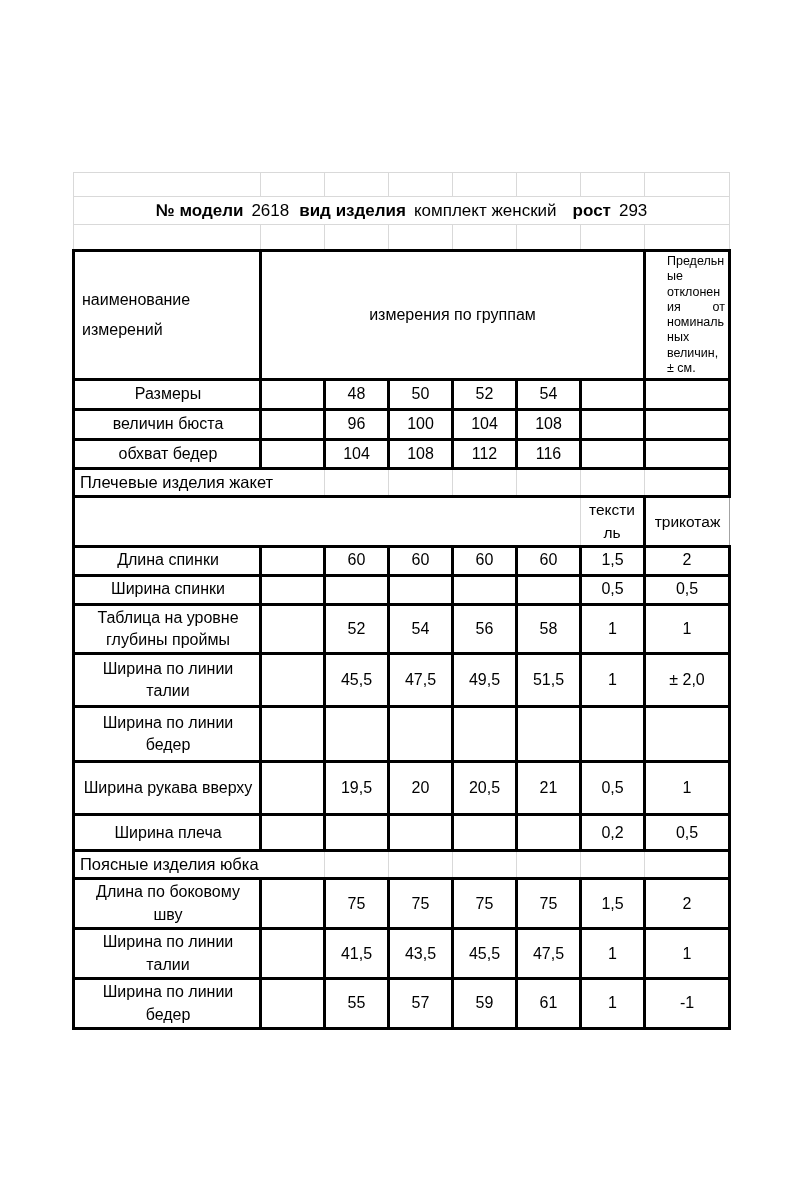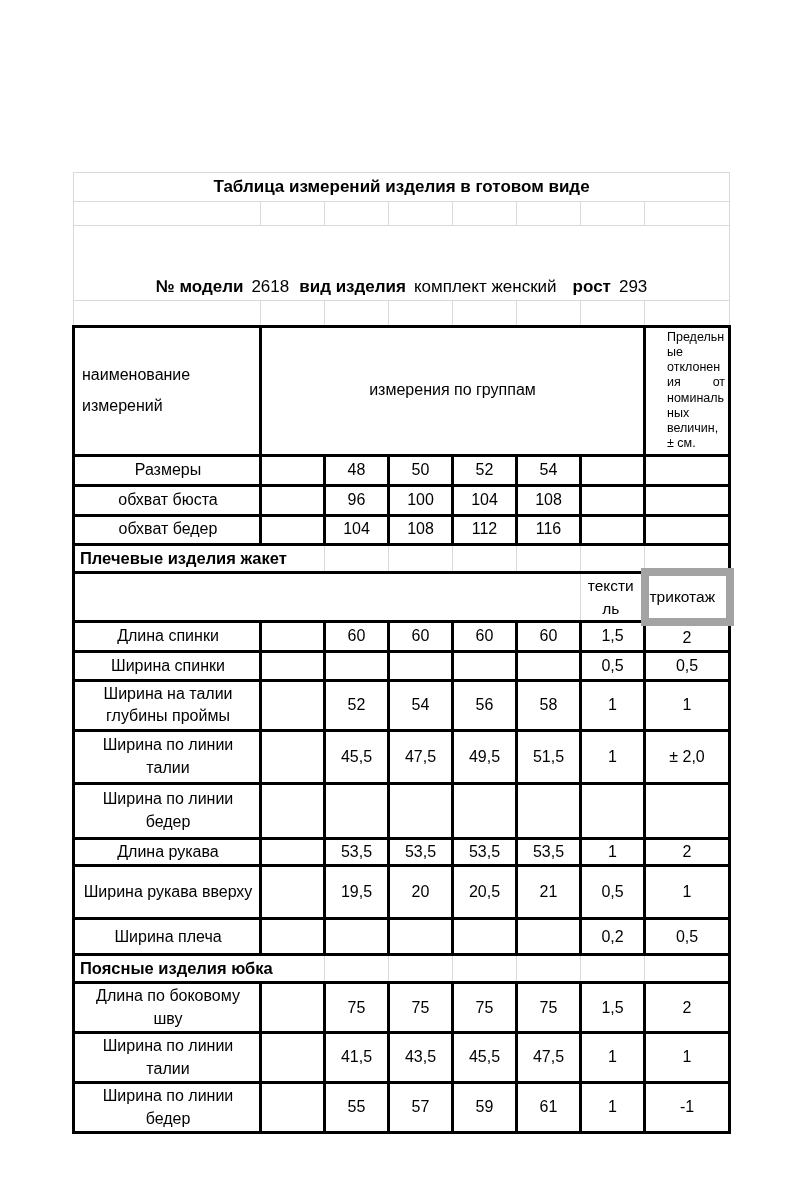--- a/index.html
+++ b/index.html
@@ -35,21 +35,21 @@
   tr.light td { border: 1px solid #d9d9d9; }
   td.title-cell {
     font-weight: bold;
     font-size: 17px;
     text-align: center;
     padding: 2px 0;
   }
   td.model-cell { text-align: center; font-size: 17px; white-space: nowrap; }
   .seg { display: inline-block; }
   .seg-b { font-weight: bold; }
-  .gap-s { margin-right: 8px; margin-top: 48px; }
+  .gap-s { margin-right: 8px; }
   .gap-m { margin-right: 10px; }
   .gap-l { margin-right: 16px; }
   
   tr.heavy td { border: 3px solid #000000; }
   td.lab { text-align: center; padding-left: 6px; padding-right: 4px; }
   td.num { text-align: center; }
   td.name-hd { line-height: 1.9; padding-left: 7px; }
   td.groups-hd { text-align: center; margin-top: 48px; }
   td.tol-hd {
     font-size: 12.5px;
@@ -57,21 +57,21 @@
     text-align: justify;
     vertical-align: middle;
     padding: 2px 3px 2px 21px;
     overflow-wrap: break-word;
     word-break: break-word;
   }
   
   tr.section td.sec-label {
     border: 3px solid #000000;
     border-right: 1px solid #d9d9d9;
-    font-weight: bold;
+    font-weight: normal;
     font-size: 16.5px;
     padding-left: 5px;
     white-space: nowrap;
   }
   tr.section td.sec-cell {
     border: 1px solid #d9d9d9;
     border-top: 3px solid #000000;
     border-bottom: 3px solid #000000;
   }
   tr.section td.sec-cell-last { border-right: 3px solid #000000; }
@@ -83,22 +83,22 @@
   td.textile-hd {
     border: 3px solid #000000;
     border-left: 1px solid #d9d9d9;
     text-align: center;
     font-size: 15.5px;
     line-height: 1.5;
     padding: 0 5px;
     word-break: break-all;
   }
   td.knit-hd {
-    border: 8px solid #a3a3a3;
-    text-align: left;
+    border: 1px solid #a3a3a3;
+    text-align: center;
     font-size: 15.5px;
     padding: 0 1px;
     margin-top: 36px;
   }
 </style>
 </head>
 <body>
 
 <div class="page">
   <table class="sheet">
@@ -107,23 +107,20 @@
         <col style="width:64px">
         <col style="width:64px">
         <col style="width:64px">
       <col style="width:64px">
         <col style="width:64px">
         <col style="width:64px">
         <col style="width:85px">
     </colgroup>
 
     <tbody>
-        <tr class="light" style="height:26px">
-      <td class="title-cell" colspan="8">Таблица измерений изделия в готовом виде</td>
-    </tr>
 
     <tr class="light" style="height:24px">
       <td></td>
           <td></td>
           <td></td>
           <td></td>
           <td></td>
           <td></td>
           <td></td>
           <td></td>
@@ -157,21 +154,21 @@
       <td></td>
       <td class="num">48</td>
       <td class="num">50</td>
       <td class="num">52</td>
       <td class="num">54</td>
       <td></td>
       <td></td>
     </tr>
 
     <tr class="heavy" style="height:30px">
-      <td class="lab">обхват бюста</td>
+      <td class="lab">величин бюста</td>
       <td></td>
       <td class="num">96</td>
       <td class="num">100</td>
       <td class="num">104</td>
       <td class="num">108</td>
       <td></td>
       <td></td>
     </tr>
 
     <tr class="heavy" style="height:29px">
@@ -215,21 +212,21 @@
       <td class="lab">Ширина спинки</td>
       <td></td>
       <td class="num"></td>
       <td class="num"></td>
       <td class="num"></td>
       <td class="num"></td>
       <td class="num">0,5</td>
       <td class="num">0,5</td>
     </tr>
     <tr class="heavy" style="height:46px">
-      <td class="lab">Ширина на талии глубины проймы</td>
+      <td class="lab">Таблица на уровне глубины проймы</td>
       <td></td>
       <td class="num">52</td>
       <td class="num">54</td>
       <td class="num">56</td>
       <td class="num">58</td>
       <td class="num">1</td>
       <td class="num">1</td>
     </tr>
     <tr class="heavy" style="height:53px">
       <td class="lab">Ширина по линии талии</td>
@@ -243,30 +240,20 @@
     </tr>
     <tr class="heavy" style="height:55px">
       <td class="lab">Ширина по линии бедер</td>
       <td></td>
       <td class="num"></td>
       <td class="num"></td>
       <td class="num"></td>
       <td class="num"></td>
       <td class="num"></td>
       <td class="num"></td>
-    </tr>
-    <tr class="heavy" style="height:27px">
-      <td class="lab">Длина рукава</td>
-      <td></td>
-      <td class="num">53,5</td>
-      <td class="num">53,5</td>
-      <td class="num">53,5</td>
-      <td class="num">53,5</td>
-      <td class="num">1</td>
-      <td class="num">2</td>
     </tr>
     <tr class="heavy" style="height:53px">
       <td class="lab">Ширина рукава вверху</td>
       <td></td>
       <td class="num">19,5</td>
       <td class="num">20</td>
       <td class="num">20,5</td>
       <td class="num">21</td>
       <td class="num">0,5</td>
       <td class="num">1</td>

